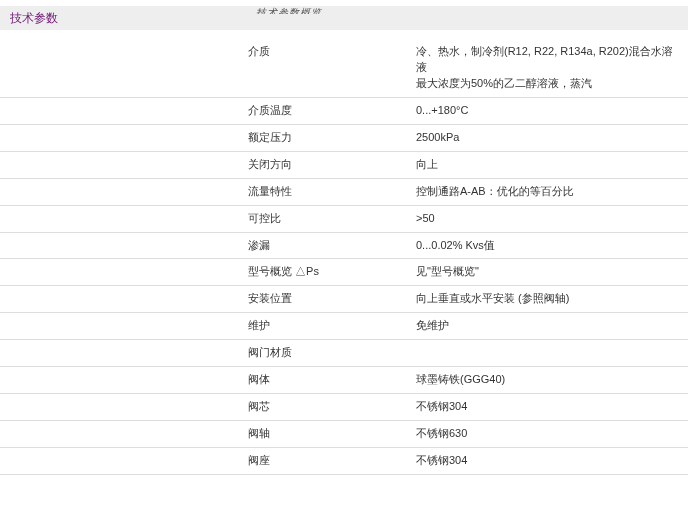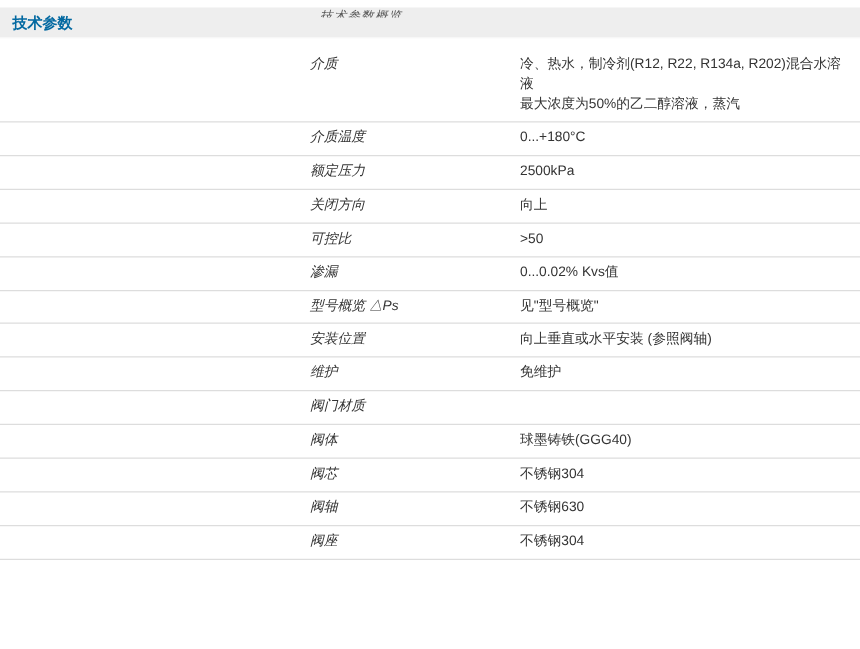--- a/index.html
+++ b/index.html
@@ -32,42 +32,40 @@
     letter-spacing: 1px;
     font-style: italic;
   }
   
   .section-bar {
     background: #eeeeee;
     height: 24px;
     line-height: 24px;
     padding-left: 10px;
     font-size: 12px;
-    color: #0369a1;
+    color: #701a75;
     border-bottom: 1px solid #ffffff;
-    font-weight: bold;
   }
   .spec-table {
     border-collapse: collapse;
     width: 688px;
     table-layout: fixed;
     margin-top: 8px;
   }
   .spec-table td {
     border-bottom: 1px solid #dddddd;
     padding: 5px 0 5px 0;
     font-size: 11px;
     color: #333333;
     vertical-align: top;
     line-height: 1.45;
   }
   .spec-table td.label {
     width: 168px;
     padding-left: 248px;
-    font-style: italic;
   }
   .spec-table td.value {
     padding-left: 0px;
     padding-right: 8px;
   }
   .spec-table tr.group td.label {
     padding-left: 248px;
   }
   .spec-table tr.sub td.label {
     padding-left: 248px;
@@ -109,20 +107,24 @@
         </tr>
         <tr>
           <td class="label">额定压力</td>
           <td class="value">2500kPa</td>
         </tr>
         <tr>
           <td class="label">关闭方向</td>
           <td class="value">向上</td>
         </tr>
         <tr>
+          <td class="label">流量特性</td>
+          <td class="value">控制通路A-AB：优化的等百分比</td>
+        </tr>
+        <tr>
           <td class="label">可控比</td>
           <td class="value">&gt;50</td>
         </tr>
         <tr>
           <td class="label">渗漏</td>
           <td class="value">0...0.02% Kvs值</td>
         </tr>
         <tr>
           <td class="label">型号概览 △Ps</td>
           <td class="value">见"型号概览"</td>

